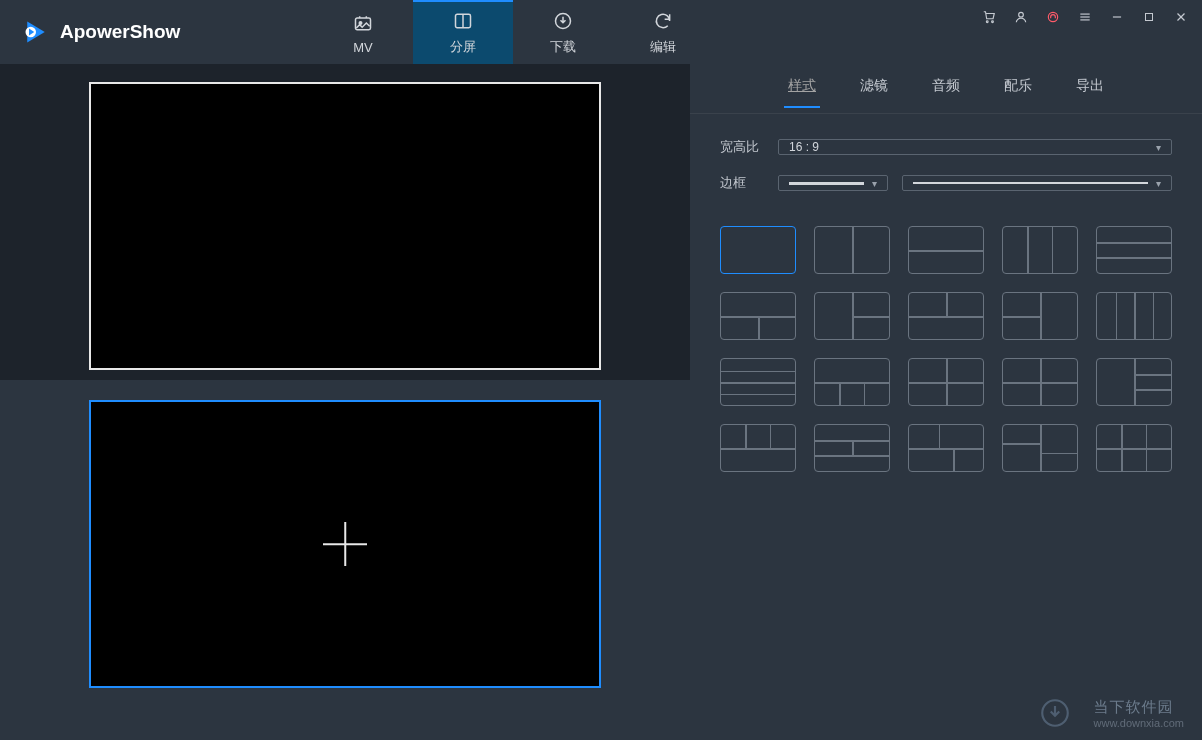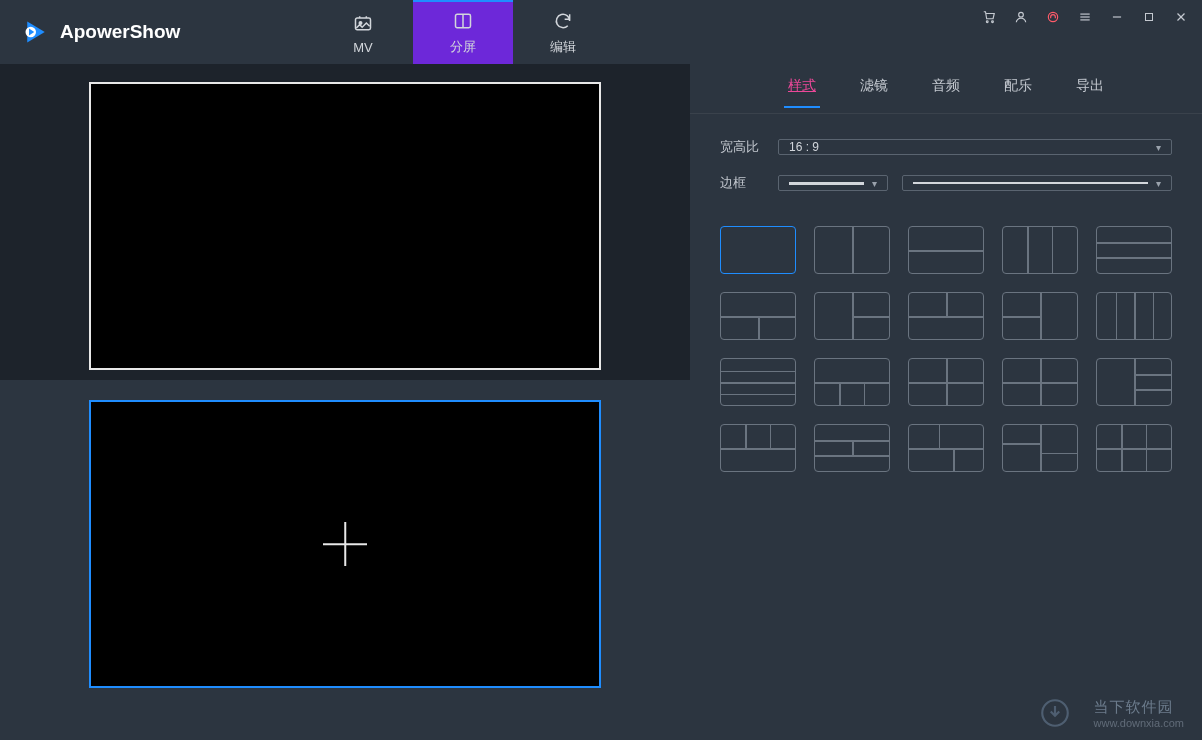--- a/index.html
+++ b/index.html
@@ -46,21 +46,21 @@
   width: 100px;
   display: flex;
   flex-direction: column;
   align-items: center;
   justify-content: center;
   gap: 6px;
   cursor: pointer;
   border-top: 2px solid transparent;
 }
 .main-tab.active {
-  background: #6d28d9;
+  background: #0c4a6e;
   border-top: 2px solid #1f8dff;
 }
 .main-tab-icon { width: 22px; height: 22px; display: flex; align-items: center; justify-content: center; }
 .main-tab-label { font-size: 13px; color: #d2d6db; }
 .titlebar-actions {
   position: absolute;
   right: 14px;
   top: 10px;
   display: flex;
   gap: 18px;
@@ -155,21 +155,21 @@
   border-bottom: 1px solid #3a424c;
 }
 .sub-tab {
   font-size: 14px;
   color: #c4c9d0;
   cursor: pointer;
   padding-bottom: 12px;
   position: relative;
 }
 .sub-tab.active {
-  color: #ec4899;
+  color: #a3a3a3;
   text-decoration: underline;
 }
 .sub-tab.active::after {
   content: '';
   position: absolute;
   bottom: -1px;
   left: -4px;
   right: -4px;
   height: 2px;
   background: #1f8dff;
@@ -271,20 +271,29 @@
       <span class="main-tab-label">MV</span>
     </div>
     <div class="main-tab active">
       <span class="main-tab-icon">
         <svg width="20" height="20" viewBox="0 0 24 24" fill="none" stroke="#d2d6db" stroke-width="1.8">
             <rect x="3" y="4" width="18" height="16" rx="2"></rect>
             <line x1="12" y1="4" x2="12" y2="20"></line>
           </svg>
       </span>
       <span class="main-tab-label">分屏</span>
+    </div>
+    <div class="main-tab">
+      <span class="main-tab-icon">
+        <svg width="20" height="20" viewBox="0 0 24 24" fill="none" stroke="#d2d6db" stroke-width="1.8">
+            <circle cx="12" cy="12" r="9"></circle>
+            <path d="M12 7v7M9 11l3 3 3-3"></path>
+          </svg>
+      </span>
+      <span class="main-tab-label">下载</span>
     </div>
     <div class="main-tab">
       <span class="main-tab-icon">
         <svg width="20" height="20" viewBox="0 0 24 24" fill="none" stroke="#d2d6db" stroke-width="1.8">
             <path d="M20 12a8 8 0 10-2.3 5.6M20 4v6h-6"></path>
           </svg>
       </span>
       <span class="main-tab-label">编辑</span>
     </div>
   </div>

